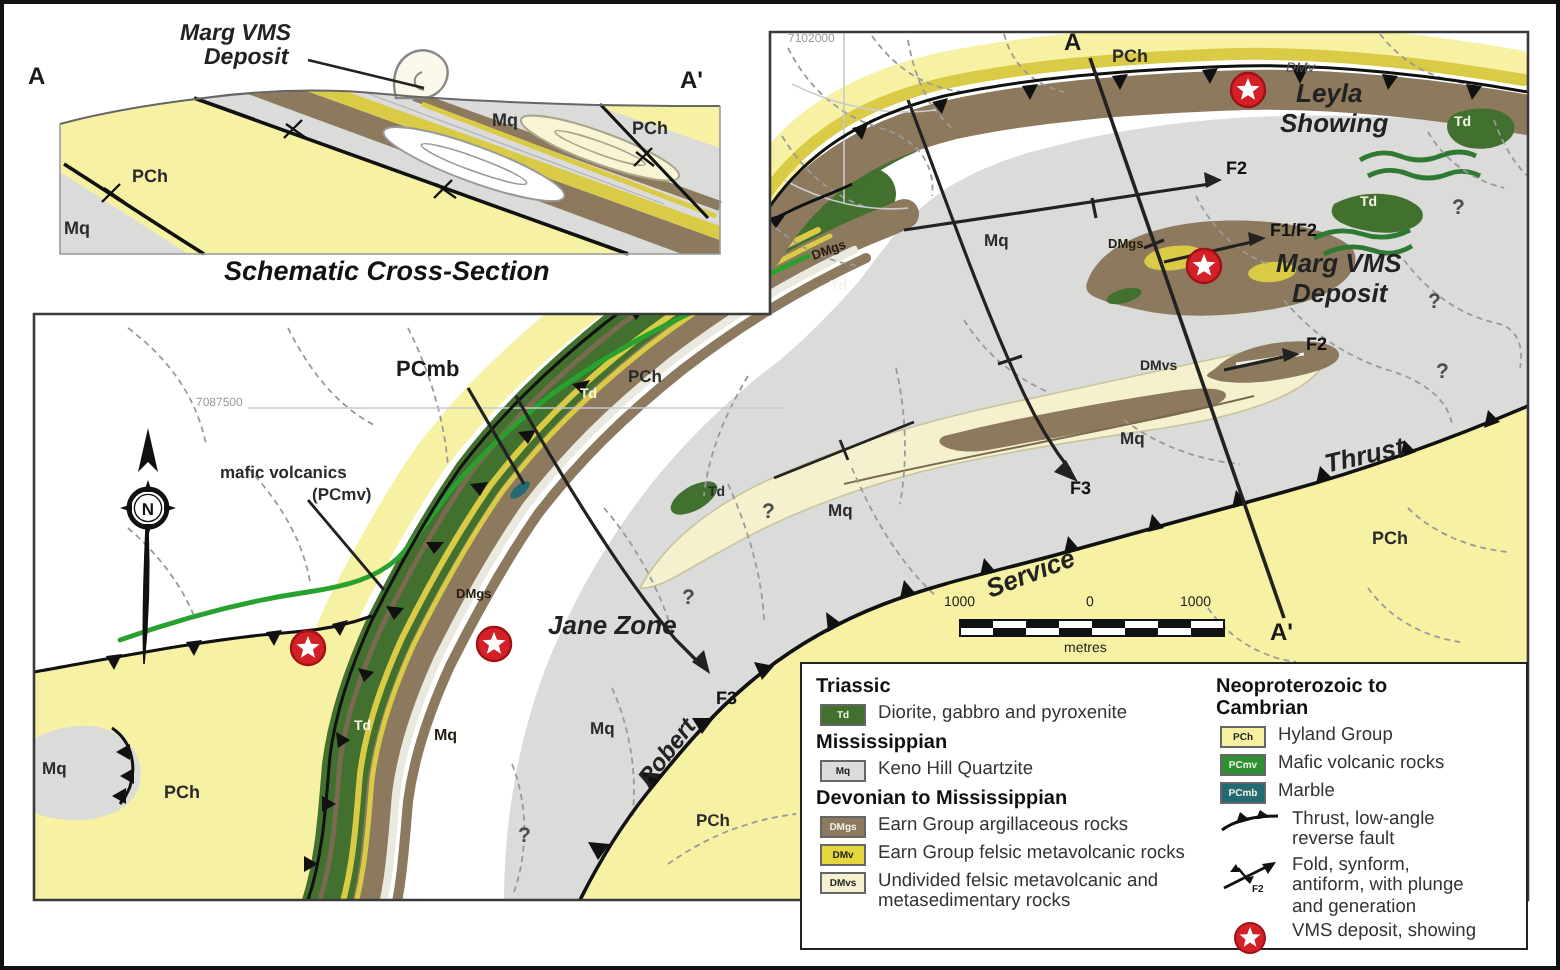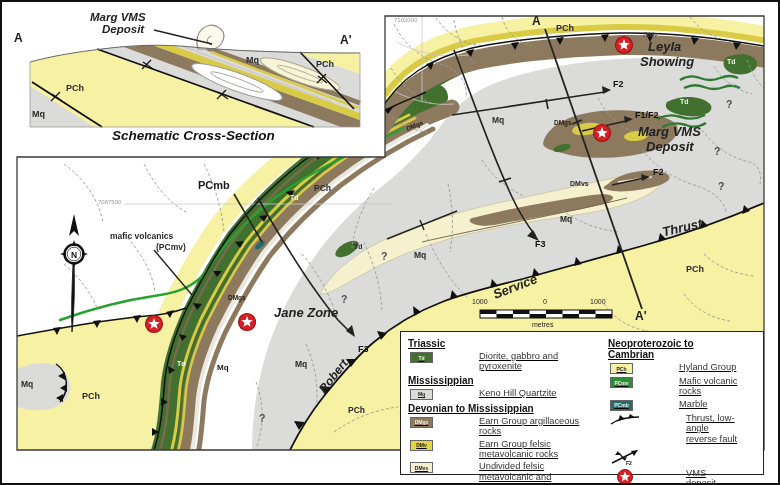--- a/index.html
+++ b/index.html
@@ -20,29 +20,29 @@
   .unitb{color:#241c10;}
   .fold{font-weight:bold;font-size:9px;color:#111;}
   .q{font-weight:bold;font-size:10.5px;color:#4c4c4c;}
   .grid{font-size:6px;color:#9a9a9a;}
   .s7{font-size:7px;color:#222;}
   .it7{font-style:italic;font-size:7px;color:#555;}
   .tiny65{font-weight:bold;font-size:6.5px;}
   .small85{font-weight:bold;font-size:8.5px;color:#2b2b2b;}
   
   .legend{position:absolute;left:398px;top:329px;width:364px;height:144px;background:#fff;
-          border:1.5px solid #222;box-sizing:border-box;z-index:3;display:flex;padding:5px 23px 4px 7px;gap:8px;text-decoration:underline;}
+          border:1.5px solid #222;box-sizing:border-box;z-index:3;display:flex;padding:5px 23px 4px 7px;gap:8px;}
   .lg-col{display:flex;flex-direction:column;gap:2px;}
   .lg-col.left{width:192px;}
   .lg-col.right{flex:1;}
   .lg-h{font-weight:bold;font-size:10px;color:#111;margin-top:1px;}
   .lg-row{display:flex;gap:6px;align-items:flex-start;margin-left:2px;}
   .lg-sw{width:21px;height:9px;border:1px solid #666;flex:0 0 auto;font-weight:bold;font-size:5px;
          display:flex;align-items:center;justify-content:center;margin-top:1px;}
-  .lg-t{font-size:9.3px;color:#333;line-height:1.12;margin-left:40px;}
+  .lg-t{font-size:9.3px;color:#333;line-height:1.12;}
   .lg-sym{width:30px;flex:0 0 auto;display:flex;justify-content:center;}
 </style>
 </head>
 <body>
 
 <div class="frame">
 
 <svg class="art" width="780" height="485" viewBox="0 0 780 485">
   <defs>
     <g id="vms-star">
@@ -432,20 +432,21 @@
       <span class="lg-sym">
         <svg width="30" height="20" viewBox="0 0 30 20">
               <path d="M2,17 L24,6" fill="none" stroke="#111" stroke-width="1.4"></path>
               <path d="M28,4 L21,5 L24,10 Z" fill="#111"></path>
               <path d="M9,7 L14,13" stroke="#111" stroke-width="1.2"></path>
               <path d="M8,5 L10,9 L5,9 Z" fill="#111"></path>
               <path d="M15,15 L12,12 L17,11 Z" fill="#111"></path>
               <text x="16" y="19" font-size="5" font-weight="bold" font-family="Liberation Sans, sans-serif" fill="#111">F2</text>
             </svg>
       </span>
+      <span class="lg-t">Fold, synform, antiform, with plunge and generation</span>
     </div>
     <div class="lg-row">
       <span class="lg-sym">
         <svg width="20" height="18" viewBox="0 0 20 18">
               <circle cx="10" cy="9" r="7.5" fill="#d42127" stroke="#9e1115" stroke-width="1"></circle>
               <path d="M10,3.5 L11.4,7.1 L15.2,7.3 L12.2,9.7 L13.2,13.4 L10,11.3 L6.8,13.4 L7.8,9.7 L4.8,7.3 L8.6,7.1 Z" fill="#fff"></path>
             </svg>
       </span>
       <span class="lg-t">VMS deposit, showing</span>
     </div>

